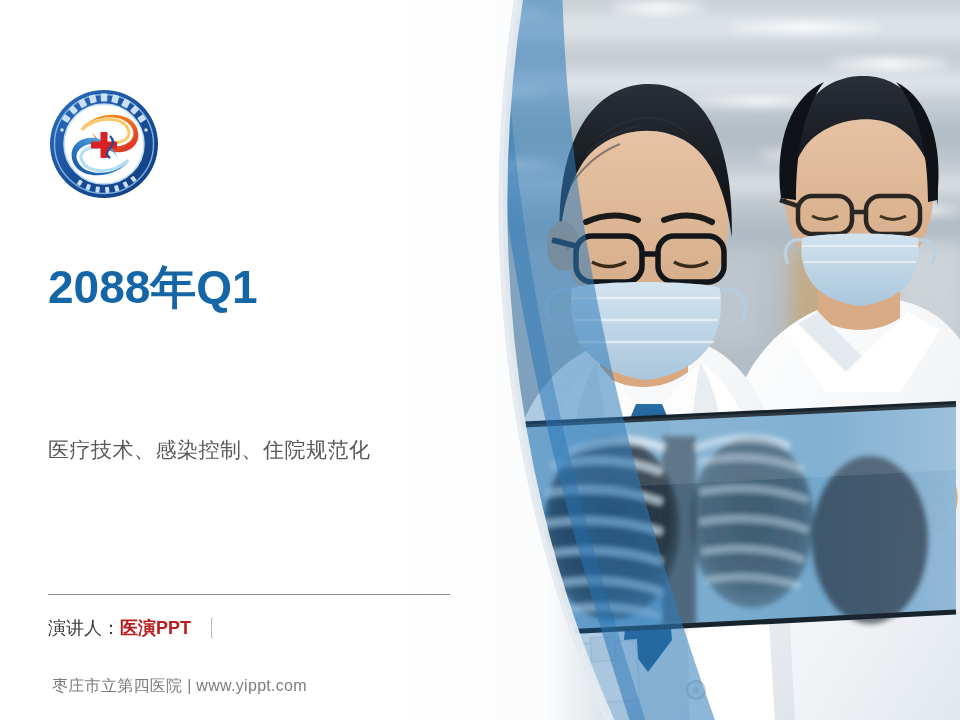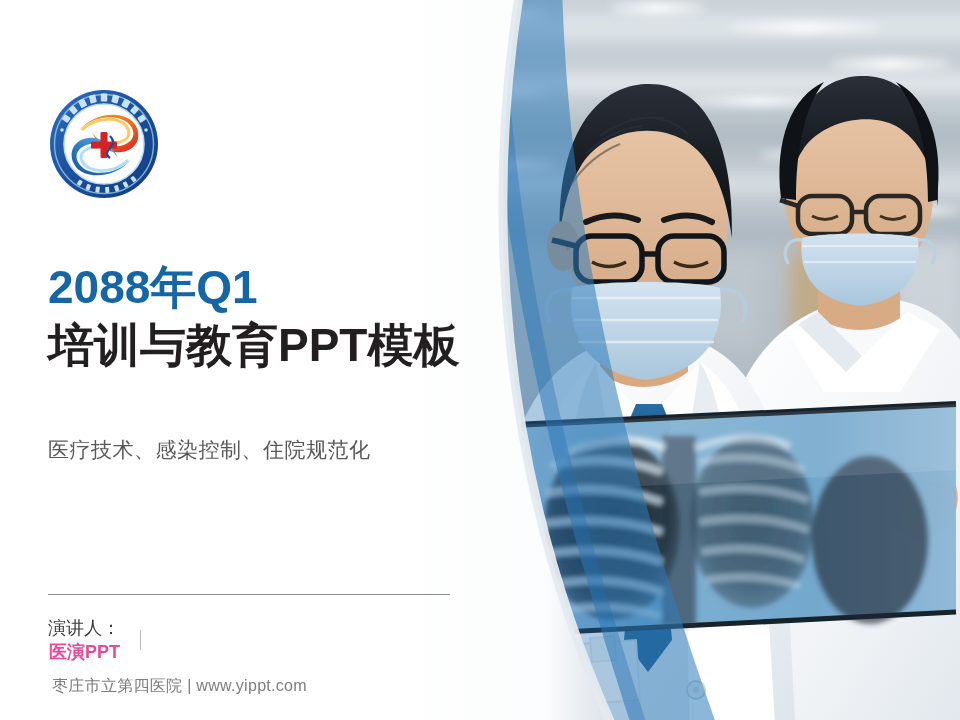--- a/index.html
+++ b/index.html
@@ -111,29 +111,29 @@
     position: absolute;
     left: 48px;
     top: 616px;
     display: flex;
     align-items: center;
     font-size: 18px;
     color: #3a3a3a;
     white-space: nowrap;
   }
   .meta-label { font-weight: 400; color: #3a3a3a; }
-  .meta-value { font-weight: 700; color: #ec4899; }
+  .meta-value { font-weight: 700; color: #b91c1c; }
   .meta-sep {
     display: inline-block;
     width: 1px;
     height: 20px;
     background: #b9b9b9;
     margin: 0 20px;
   }
-  .meta-group { display: flex; align-items: flex-end; flex-direction: column; }
+  .meta-group { display: flex; align-items: flex-start; }
 
   
   .footer-org {
     position: absolute;
     left: 52px;
     top: 676px;
     font-size: 16px;
     color: #7d7d7d;
     letter-spacing: 0.3px;
     white-space: nowrap;
@@ -491,21 +491,20 @@
           <rect x="52.5" y="44" width="7" height="26" rx="1.2" fill="#d82027"></rect>
           <rect x="43" y="53.5" width="26" height="7" rx="1.2" fill="#d82027"></rect>
         </g>
 
         <path d="M62 48 q6 6 0 12 q-6 6 0 10" fill="none" stroke="#1a4f9c" stroke-width="2.2"></path>
       </svg>
     </div>
 
     <div class="title-block">
       <div class="title-line1">2088年Q1</div>
-      <div class="title-line2">培训与教育PPT模板</div>
     </div>
 
     <div class="subtitle">医疗技术、感染控制、住院规范化</div>
 
     <div class="divider"></div>
 
     <div class="meta-row">
       <span class="meta-group">
         <span class="meta-label">演讲人：</span>
         <span class="meta-value">医演PPT</span>

